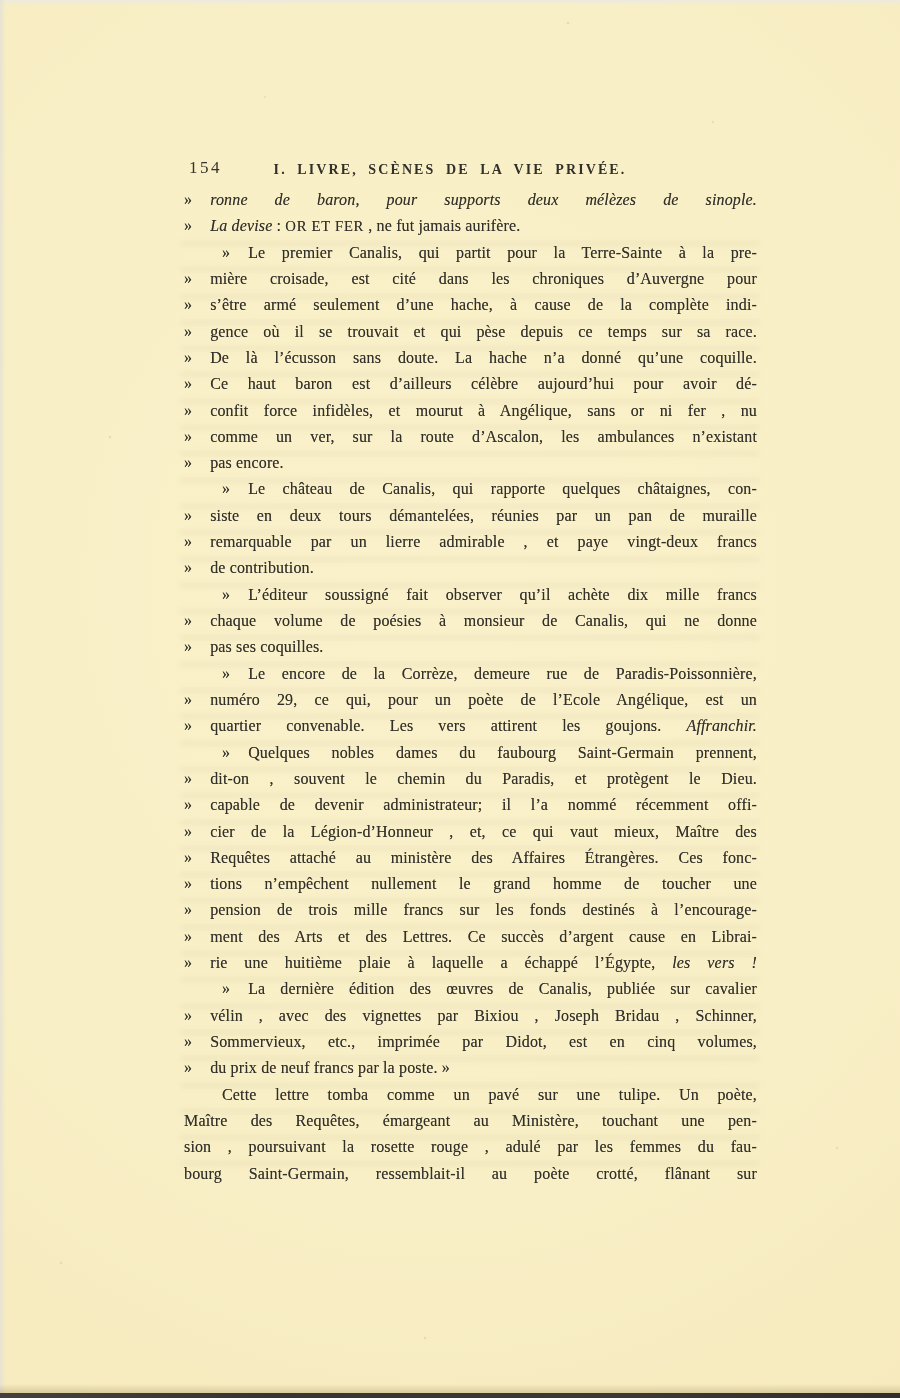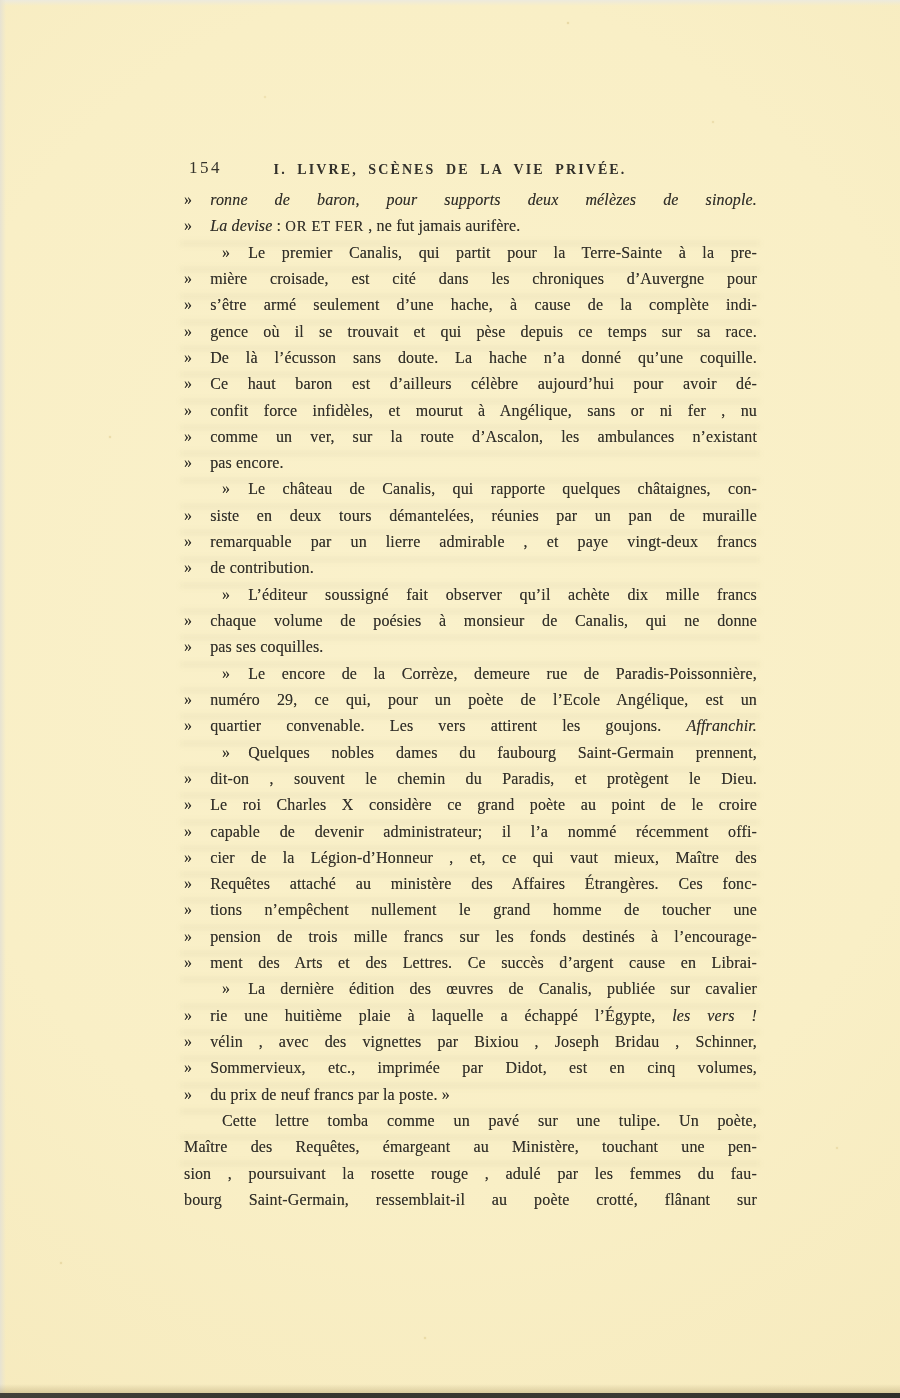--- a/index.html
+++ b/index.html
@@ -135,29 +135,28 @@
       <div class="line just"><span class="marker">»</span><span class="seg normal">remarquable par un lierre admirable , et paye vingt-deux francs</span></div>
       <div class="line"><span class="marker">»</span><span class="seg normal">de contribution.</span></div>
       <div class="line indent just"><span class="marker">»</span><span class="seg normal">L’éditeur soussigné fait observer qu’il achète dix mille francs</span></div>
       <div class="line just"><span class="marker">»</span><span class="seg normal">chaque volume de poésies à monsieur de Canalis, qui ne donne</span></div>
       <div class="line"><span class="marker">»</span><span class="seg normal">pas ses coquilles.</span></div>
       <div class="line indent just"><span class="marker">»</span><span class="seg normal">Le encore de la Corrèze, demeure rue de Paradis-Poissonnière,</span></div>
       <div class="line just"><span class="marker">»</span><span class="seg normal">numéro 29, ce qui, pour un poète de l’Ecole Angélique, est un</span></div>
       <div class="line just"><span class="marker">»</span><span class="seg normal">quartier convenable. Les vers attirent les goujons. </span><span class="seg italic">Affranchir.</span></div>
       <div class="line indent just"><span class="marker">»</span><span class="seg normal">Quelques nobles dames du faubourg Saint-Germain prennent,</span></div>
       <div class="line just"><span class="marker">»</span><span class="seg normal">dit-on , souvent le chemin du Paradis, et protègent le Dieu.</span></div>
-      <div class="line just"><span class="marker">»</span><span class="seg normal">Le roi Charles X considère ce grand poète au point de le croire</span></div>
       <div class="line just"><span class="marker">»</span><span class="seg normal">capable de devenir administrateur; il l’a nommé récemment offi-</span></div>
       <div class="line just"><span class="marker">»</span><span class="seg normal">cier de la Légion-d’Honneur , et, ce qui vaut mieux, Maître des</span></div>
       <div class="line just"><span class="marker">»</span><span class="seg normal">Requêtes attaché au ministère des Affaires Étrangères. Ces fonc-</span></div>
       <div class="line just"><span class="marker">»</span><span class="seg normal">tions n’empêchent nullement le grand homme de toucher une</span></div>
       <div class="line just"><span class="marker">»</span><span class="seg normal">pension de trois mille francs sur les fonds destinés à l’encourage-</span></div>
       <div class="line just"><span class="marker">»</span><span class="seg normal">ment des Arts et des Lettres. Ce succès d’argent cause en Librai-</span></div>
+      <div class="line just"><span class="marker">»</span><span class="seg normal">rie une huitième plaie à laquelle a échappé l’Égypte, </span><span class="seg italic">les vers !</span></div>
       <div class="line indent just"><span class="marker">»</span><span class="seg normal">La dernière édition des œuvres de Canalis, publiée sur cavalier</span></div>
-      <div class="line just"><span class="marker">»</span><span class="seg normal">rie une huitième plaie à laquelle a échappé l’Égypte, </span><span class="seg italic">les vers !</span></div>
       <div class="line just"><span class="marker">»</span><span class="seg normal">vélin , avec des vignettes par Bixiou , Joseph Bridau , Schinner,</span></div>
       <div class="line just"><span class="marker">»</span><span class="seg normal">Sommervieux, etc., imprimée par Didot, est en cinq volumes,</span></div>
       <div class="line"><span class="marker">»</span><span class="seg normal">du prix de neuf francs par la poste. »</span></div>
       <div class="line indent just"><span class="seg normal">Cette lettre tomba comme un pavé sur une tulipe. Un poète,</span></div>
       <div class="line just"><span class="seg normal">Maître des Requêtes, émargeant au Ministère, touchant une pen-</span></div>
       <div class="line just"><span class="seg normal">sion , poursuivant la rosette rouge , adulé par les femmes du fau-</span></div>
       <div class="line just"><span class="seg normal">bourg Saint-Germain, ressemblait-il au poète crotté, flânant sur</span></div>
     </div>
 
   <div class="edge-top"></div>

